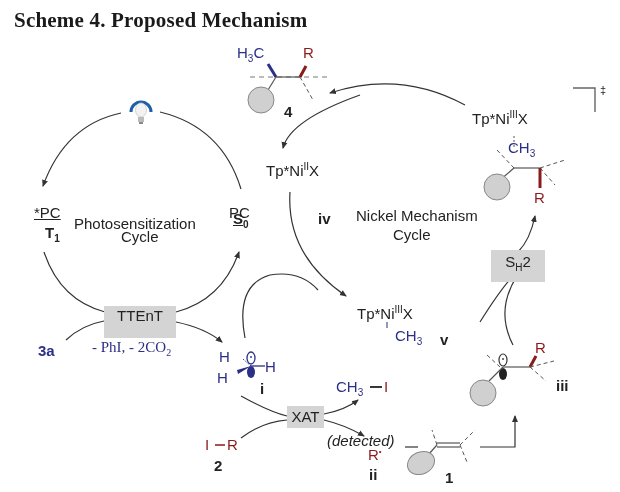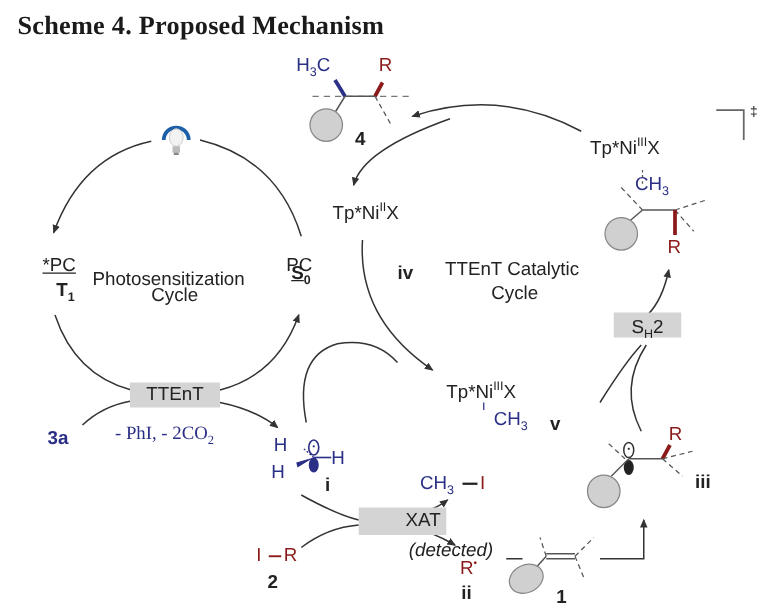--- a/index.html
+++ b/index.html
@@ -129,51 +129,51 @@
 
 <div class="title">Scheme 4. Proposed Mechanism</div>
 
 <div class="t dark" style="left:34px;top:205px;text-decoration:underline;">*PC</div>
 <div class="t dark bold" style="left:45px;top:225px;"><span>T</span><sub>1</sub></div>
 <div class="t dark" style="left:74px;top:216px;">Photosensitization</div>
 <div class="t dark" style="left:121px;top:229px;">Cycle</div>
 <div class="t dark" style="left:229px;top:205px;">PC</div>
 <div class="t dark bold" style="left:233px;top:211px;text-decoration:underline;"><span>S</span><sub>0</sub></div>
 
-<div class="box" style="left:104px;top:306px;width:72px;height:20px;line-height:20px;">TTEnT</div>
+<div class="box" style="left:104px;top:306px;width:72px;height:32px;line-height:20px;">TTEnT</div>
 <div class="t blue bold" style="left:38px;top:343px;">3a</div>
 <div class="t blue" style="left:92px;top:340px;font-family:Liberation Serif, serif;"><span>- PhI, - 2CO</span><sub>2</sub></div>
 
 <div class="t blue" style="left:237px;top:45px;text-align:right;"><span>H</span><sub>3</sub><span>C</span></div>
 <div class="t red" style="left:303px;top:45px;">R</div>
 <div class="t dark bold" style="left:284px;top:104px;">4</div>
 
 <div class="t dark" style="left:472px;top:110px;"><span>Tp*Ni</span><sup>III</sup><span>X</span></div>
 <div class="t blue" style="left:508px;top:140px;"><span>CH</span><sub>3</sub></div>
 <div class="t red" style="left:534px;top:190px;">R</div>
 <div class="t dark" style="left:600px;top:85px;font-size:11px;">‡</div>
 
 <div class="t dark" style="left:266px;top:162px;"><span>Tp*Ni</span><sup>II</sup><span>X</span></div>
 <div class="t dark bold" style="left:318px;top:187px;margin-top:24px;">iv</div>
 
-<div class="t dark" style="left:356px;top:208px;">TTEnT Catalytic</div>
+<div class="t dark" style="left:356px;top:208px;">Nickel Mechanism</div>
 <div class="t dark" style="left:393px;top:227px;">Cycle</div>
 
 <div class="t dark" style="left:357px;top:305px;"><span>Tp*Ni</span><sup>III</sup><span>X</span></div>
 <div class="t blue" style="left:395px;top:328px;"><span>CH</span><sub>3</sub></div>
 <div class="t dark bold" style="left:440px;top:332px;">v</div>
 
-<div class="box" style="left:491px;top:250px;width:54px;height:20px;line-height:24px;"><span>S</span><sub>H</sub><span>2</span></div>
+<div class="box" style="left:491px;top:250px;width:54px;height:32px;line-height:24px;"><span>S</span><sub>H</sub><span>2</span></div>
 
 <div class="t blue" style="left:219px;top:349px;">H</div>
 <div class="t blue" style="left:217px;top:370px;">H</div>
 <div class="t blue" style="left:265px;top:359px;">H</div>
 <div class="t dark bold" style="left:260px;top:381px;">i</div>
 
-<div class="box" style="left:287px;top:406px;width:37px;height:22px;line-height:22px;padding-left:33px;">XAT</div>
+<div class="box" style="left:287px;top:406px;width:37px;height:22px;line-height:22px;">XAT</div>
 <div class="t blue" style="left:336px;top:379px;"><span>CH</span><sub>3</sub></div>
 <div class="t red" style="left:384px;top:379px;">I</div>
 <div class="t dark ital" style="left:327px;top:398px;">(detected)</div>
 <div class="t red" style="left:205px;top:437px;">I</div>
 <div class="t red" style="left:227px;top:437px;">R</div>
 <div class="t dark bold" style="left:214px;top:458px;">2</div>
 <div class="t red" style="left:368px;top:447px;"><span>R</span><sup style="font-size:8px;">•</sup></div>
 <div class="t dark bold" style="left:369px;top:467px;">ii</div>
 
 <div class="t dark bold" style="left:445px;top:470px;">1</div>

